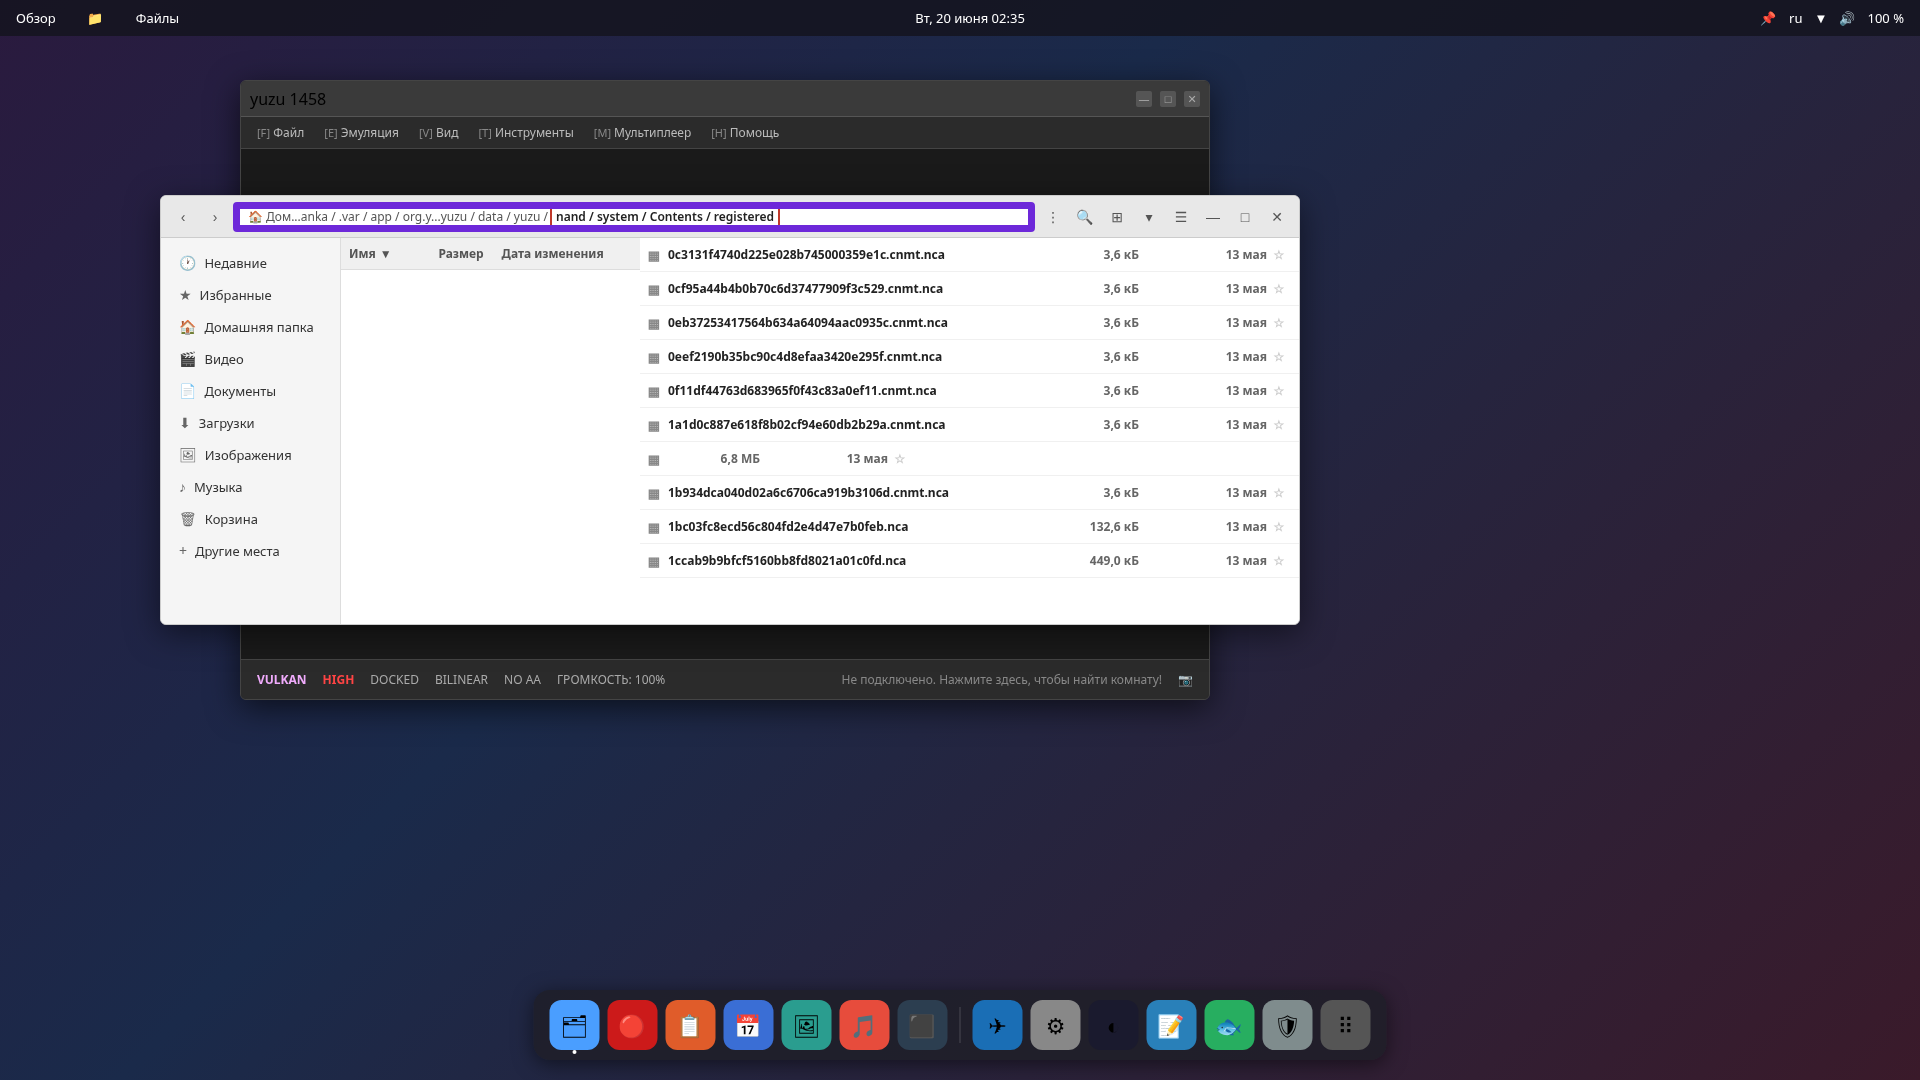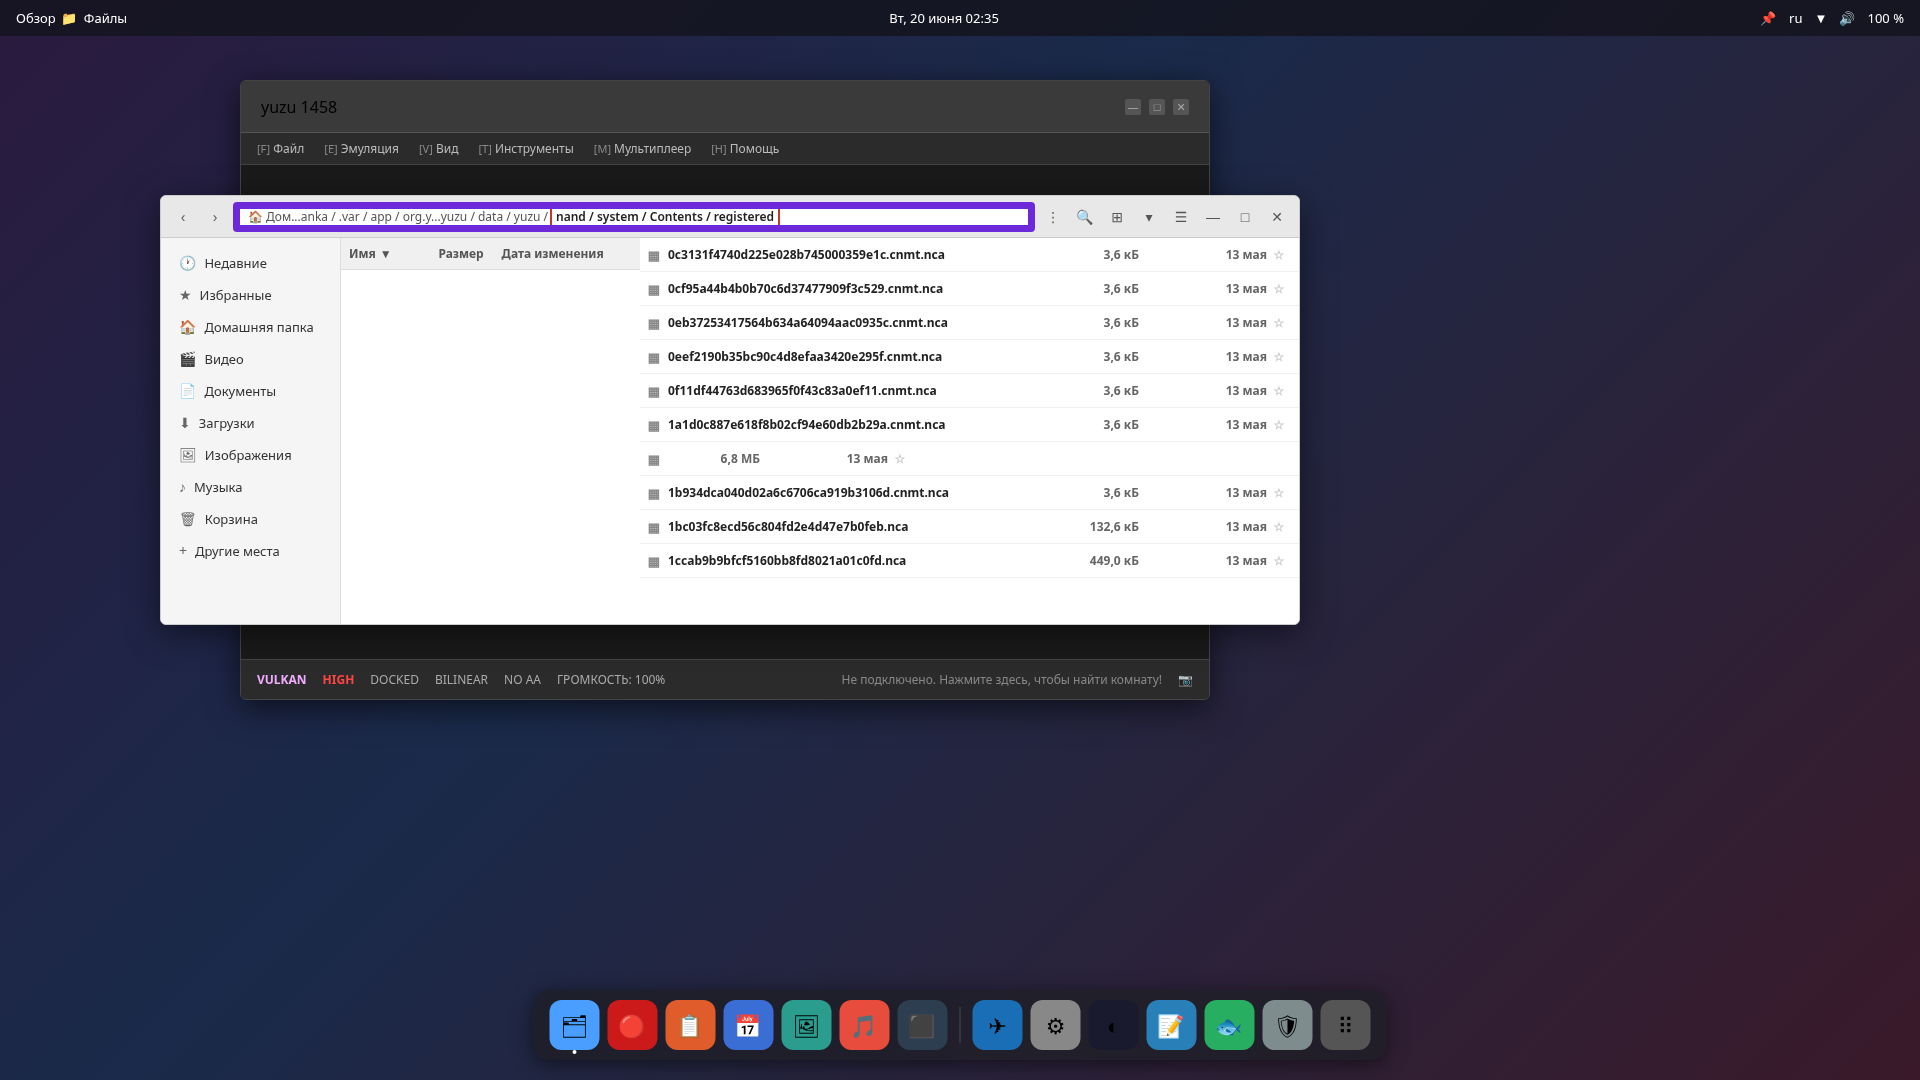--- a/index.html
+++ b/index.html
@@ -19,45 +19,45 @@
       height: 36px;
       background: rgba(20,20,30,0.85);
       display: flex;
       align-items: center;
       justify-content: space-between;
       padding: 0 16px;
       color: #fff;
       font-size: 13px;
       z-index: 100;
     }
-    .taskbar-top-left { display: flex; gap: 6px; align-items: center; }
+    .taskbar-top-left { display: flex; gap: 32px; align-items: center; }
     .taskbar-top-center { display: flex; gap: 6px; align-items: center; }
     .taskbar-top-right { display: flex; gap: 12px; align-items: center; }
 
     
     .yuzu-window {
       position: absolute;
       top: 80px;
       left: 240px;
       width: 970px;
       height: 620px;
       background: #2b2b2b;
       border: 1px solid #444;
       border-radius: 6px;
       overflow: hidden;
       box-shadow: 0 8px 32px rgba(0,0,0,0.6);
       z-index: 10;
     }
     .yuzu-titlebar {
-      height: 52px;
+      height: 36px;
       background: #3a3a3a;
       display: flex;
       align-items: center;
       justify-content: space-between;
-      padding: 0 20px;
+      padding: 0 9px;
       border-bottom: 1px solid #555;
       gap: 21px;
     }
     .yuzu-titlebar-btns { display: flex; gap: 8px; }
     .yuzu-titlebar-btn {
       width: 16px; height: 16px;
       background: #555;
       border-radius: 2px;
       cursor: pointer;
       display: flex; align-items: center; justify-content: center;

